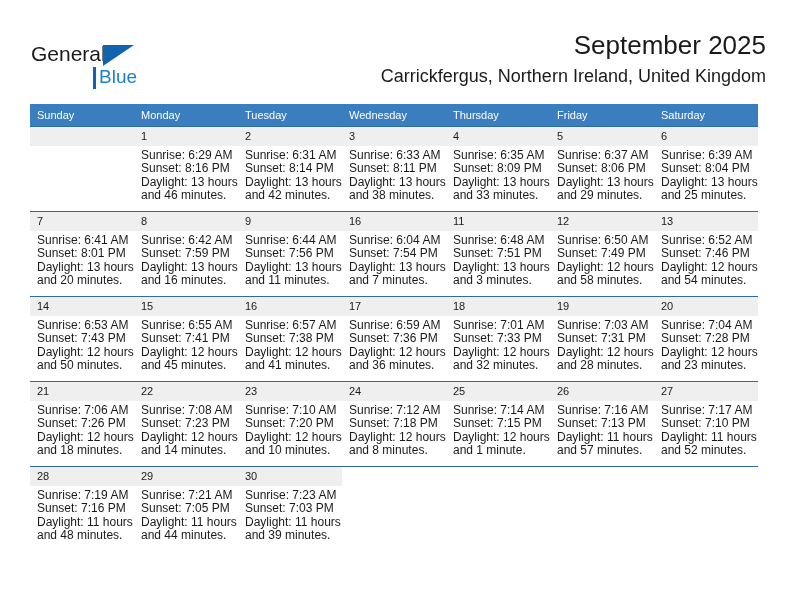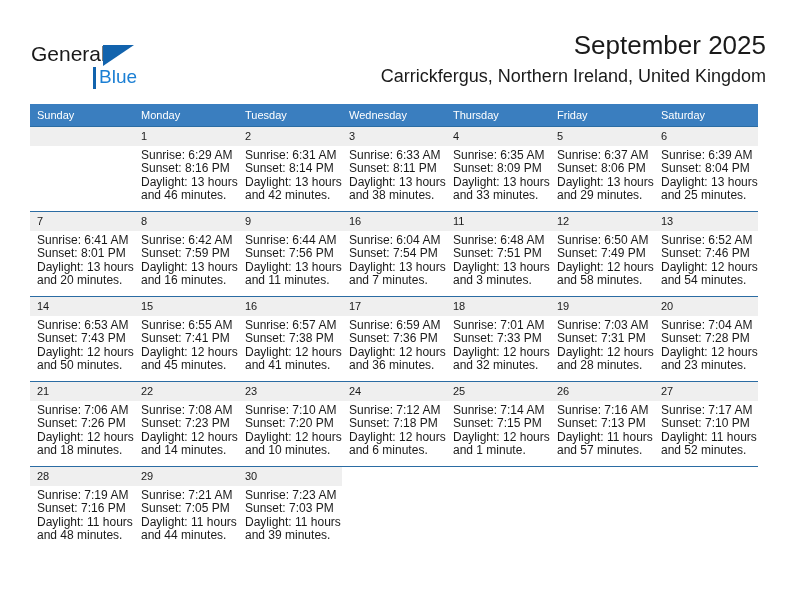--- a/index.html
+++ b/index.html
@@ -403,21 +403,21 @@
               <div>Daylight: 12 hours</div>
               <div>and 10 minutes.</div>
             </div>
           </td>
           <td class="cell">
             <div class="daynum">24</div>
             <div class="details">
               <div>Sunrise: 7:12 AM</div>
               <div>Sunset: 7:18 PM</div>
               <div>Daylight: 12 hours</div>
-              <div>and 6 minutes.</div>
+              <div>and 8 minutes.</div>
             </div>
           </td>
           <td class="cell">
             <div class="daynum">25</div>
             <div class="details">
               <div>Sunrise: 7:14 AM</div>
               <div>Sunset: 7:15 PM</div>
               <div>Daylight: 12 hours</div>
               <div>and 1 minute.</div>
             </div>

